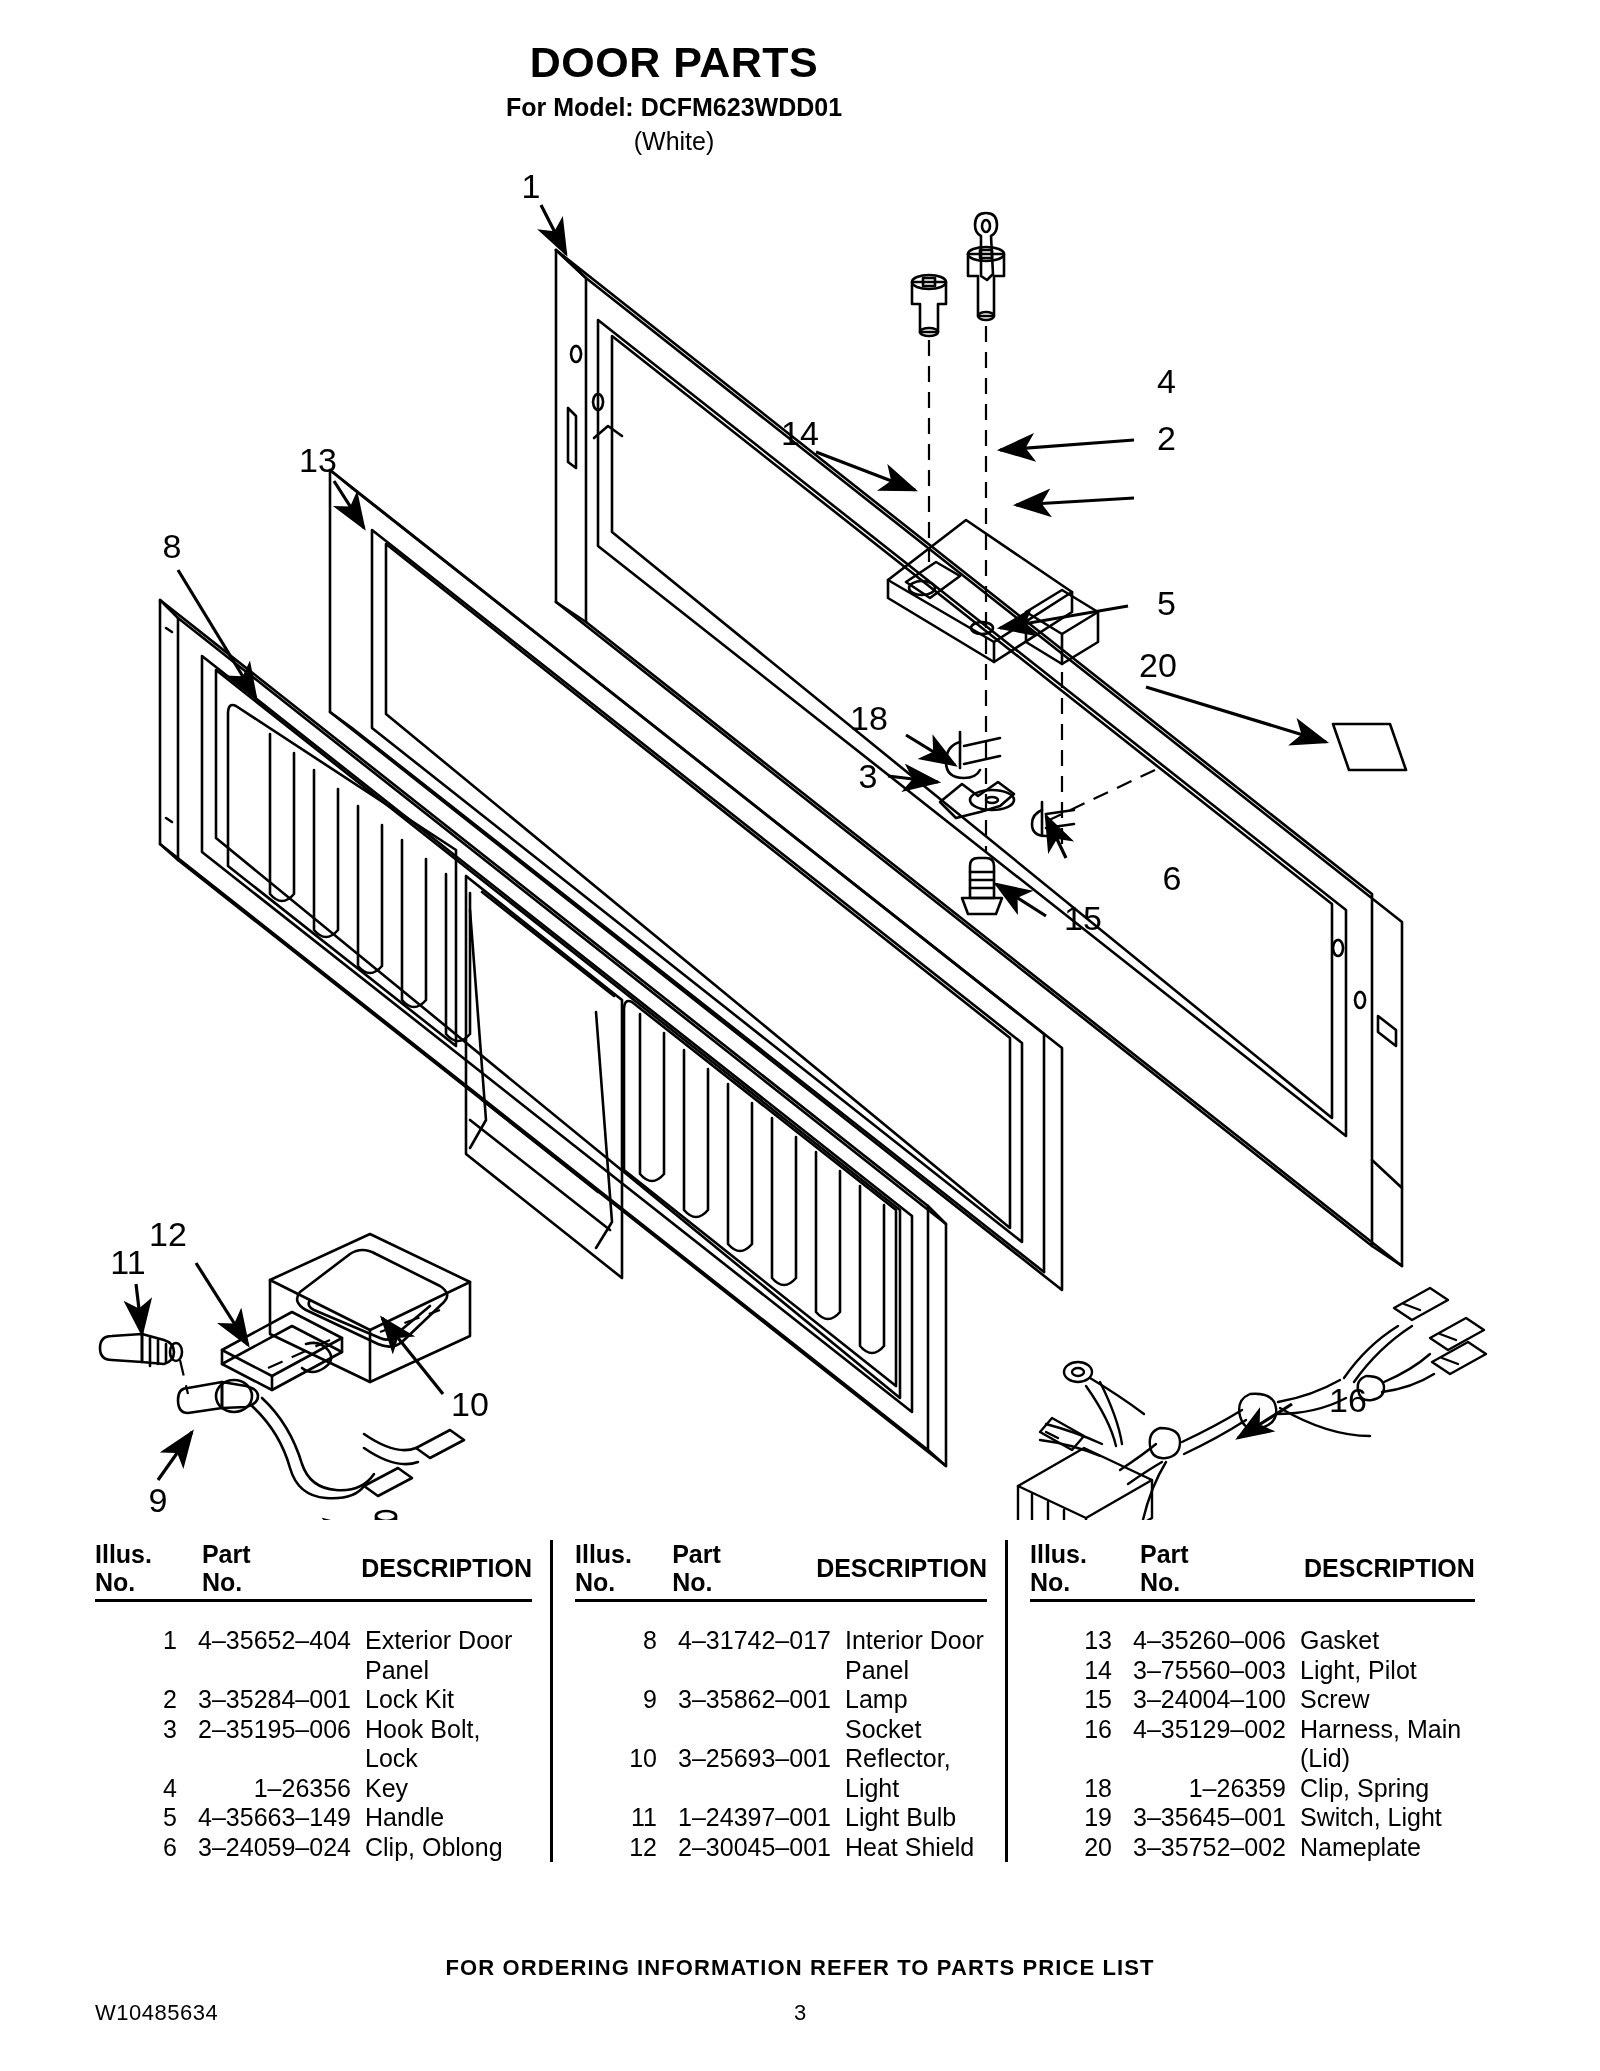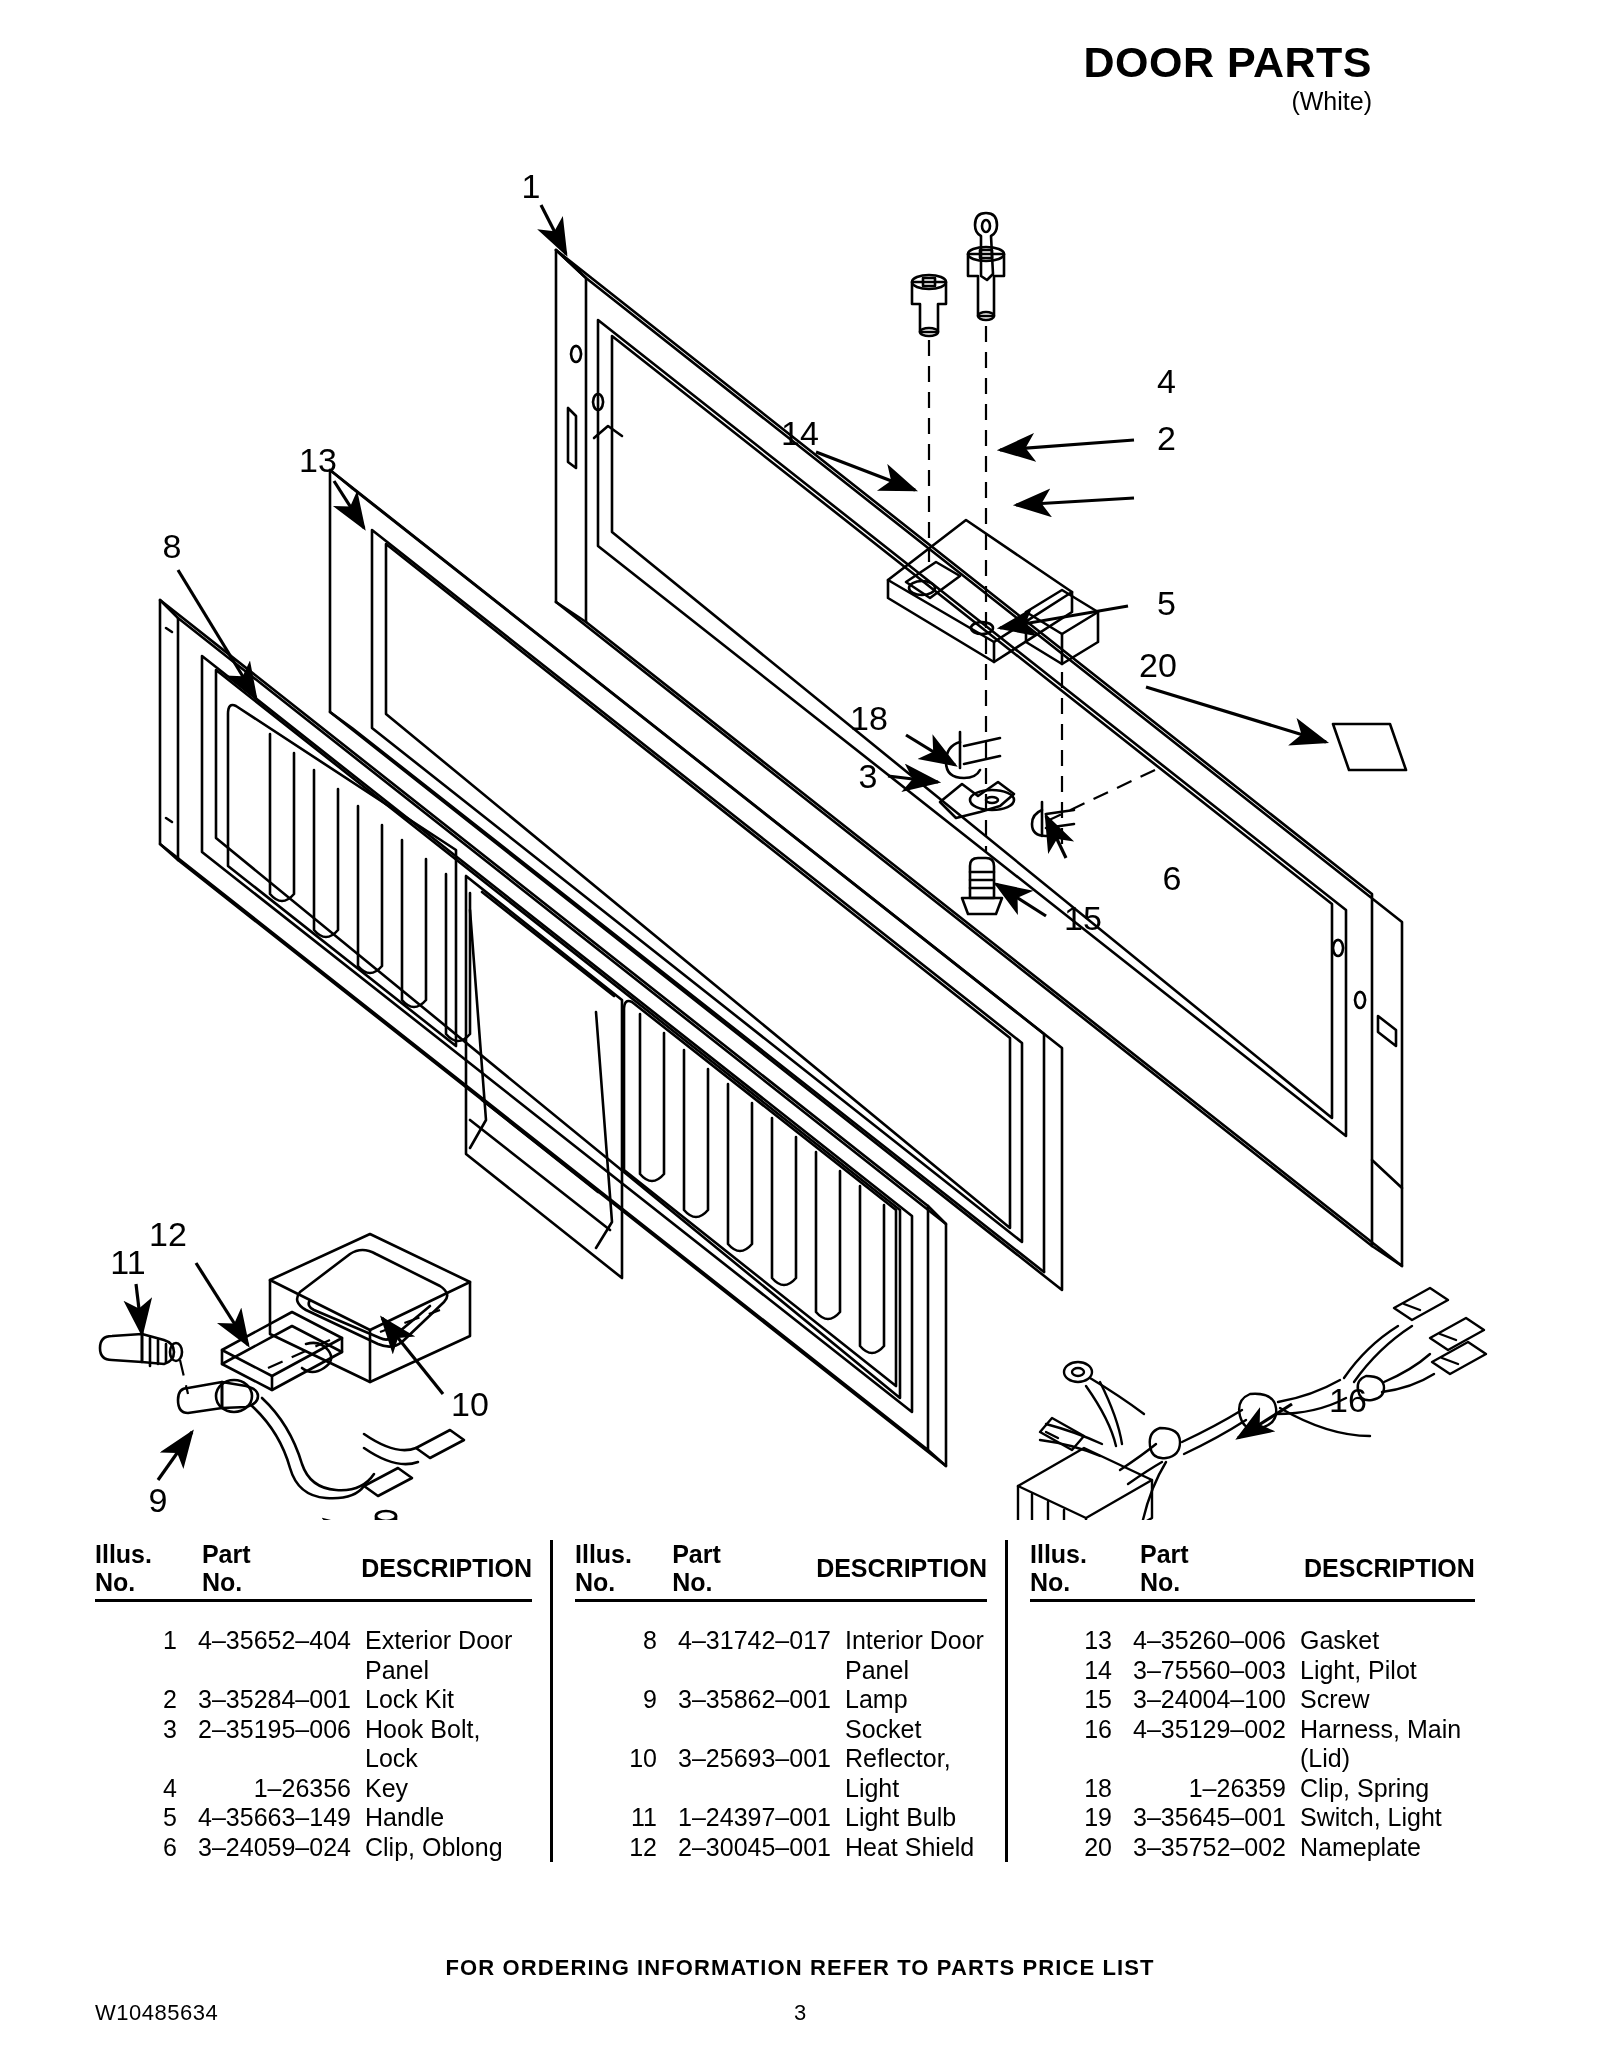--- a/index.html
+++ b/index.html
@@ -21,22 +21,21 @@
     width: 1600px;
     height: 2071px;
   }
 
   
   .header {
     position: absolute;
     top: 40px;
     left: 0;
     width: 1348px;
-    text-align: right;
-    margin-left: 24px;
+    text-align: center;
   }
   .doc-title {
     font-size: 43px;
     font-weight: bold;
     letter-spacing: 0.5px;
     line-height: 1.05;
     margin: 0;
   }
   .doc-model {
     font-size: 25px;
@@ -155,20 +154,21 @@
 
   .cnum { font-family: "Liberation Sans", sans-serif; font-size: 34px; font-weight: normal; }
 </style>
 </head>
 <body>
 
 <div class="page">
 
   <div class="header">
     <div class="doc-title">DOOR PARTS</div>
+    <div class="doc-model">For Model: DCFM623WDD01</div>
     <div class="doc-finish">(White)</div>
   </div>
 
   <div class="diagram-wrap">
     <svg width="1600" height="1370" viewBox="0 0 1600 1370" xmlns="http://www.w3.org/2000/svg">
       <defs>
         <marker id="ah" markerWidth="13" markerHeight="13" refX="11" refY="4.5" orient="auto" markerUnits="strokeWidth">
           <path d="M0,0 L12,4.5 L0,9 L3,4.5 z" fill="#000"></path>
         </marker>
       </defs>

